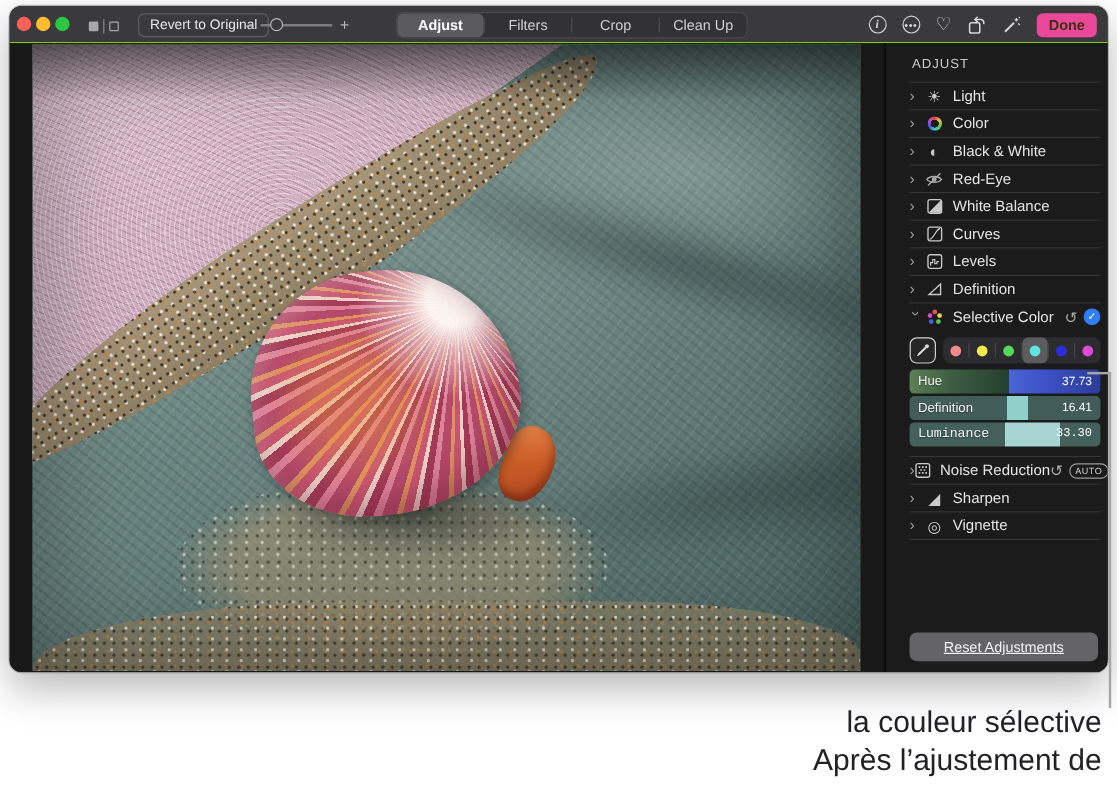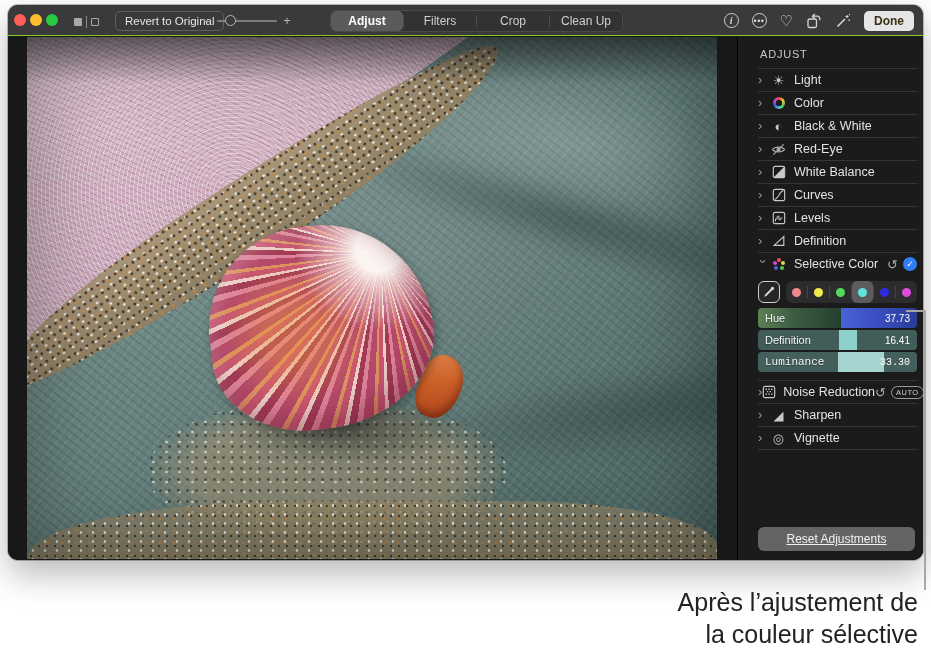--- a/index.html
+++ b/index.html
@@ -205,21 +205,21 @@
             <path d="M7 3.2 h4.2 a2.6 2.6 0 0 1 2.6 2.6 v1.4" fill="none" stroke="#d6d6d6" stroke-width="1.3"></path>
             <path d="M8.8 1 L6.4 3.2 L8.8 5.4" fill="none" stroke="#d6d6d6" stroke-width="1.3"></path>
           </svg>
         </span>
         <span class="tbi">
           <svg class="mini" width="16" height="16" viewBox="0 0 16 16">
             <line x1="2.5" y1="13.5" x2="10" y2="6" stroke="#d6d6d6" stroke-width="1.6"></line>
             <path d="M12 2 v3 M10.5 3.5 h3 M13.5 6.5 l1.3 1.3 M14 1.2 l.9.9" stroke="#d6d6d6" stroke-width="1.1" fill="none"></path>
           </svg>
         </span>
-        <button class="done" style="background: #e5e5e5;">Done</button>
+        <button class="done" style="background: #ec4899;">Done</button>
       </div>
     </div>
 
     <div class="content">
 
       <div class="photo">
         <div class="fold-hi"></div>
         <div class="fold-dark"></div>
         <div class="fold-dark2"></div>
         <div class="mesh"></div>
@@ -415,16 +415,16 @@
         <div class="sep"></div>
 
         <button class="resetbtn">Reset Adjustments</button>
       </div>
     </div>
   </div>
 
   <div class="callout-h"></div>
   <div class="callout-v"></div>
   <div class="caption">
+    <div>la couleur sélective</div>
     <div>Après l’ajustement de</div>
-    <div>la couleur sélective</div>
   </div>
 </div>
 
 </body></html>

